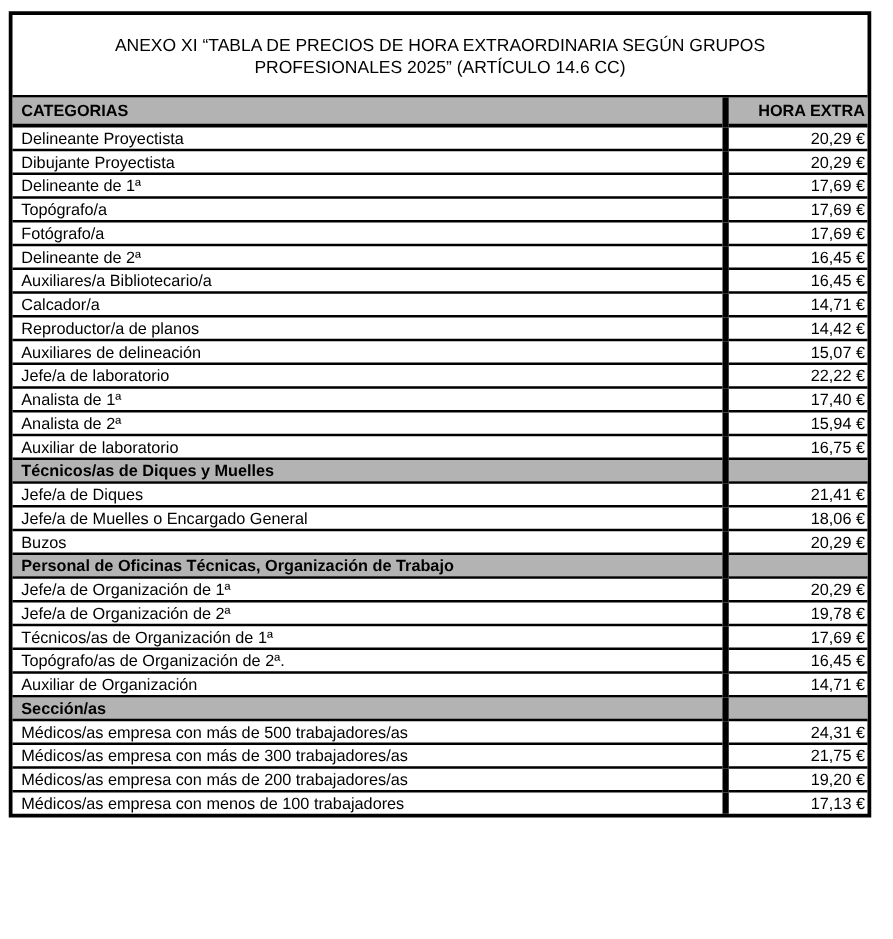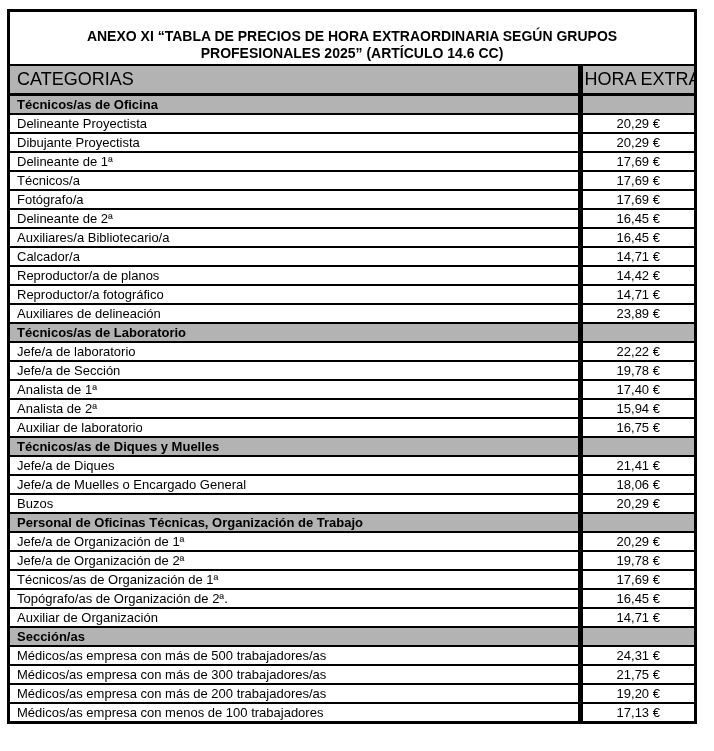--- a/index.html
+++ b/index.html
@@ -20,36 +20,36 @@
   }
   .doc{
     position:absolute;
     left:7px; top:9px;
     width:690px;
     border:3px solid var(--border-c);
     background:#fff;
   }
   .title{
     text-align:center;
-    font-weight:bold;
+    font-weight:normal;
     font-size:14px;
     line-height:17px;
-    padding:16px 40px 2px 40px;
+    padding:16px 40px 14px 40px;
     border-bottom:2px solid var(--border-c);
   }
   table.price-table{
     width:100%;
     border-collapse:collapse;
     table-layout:fixed;
   }
   col.col-price{ width:114px; }
   th{
     background:var(--header-bg);
-    font-weight:normal;
-    font-size:18px;
+    font-weight:bold;
+    font-size:13px;
     text-align:left;
     height:15px;
     padding:3px 7px;
     border-bottom:3px solid var(--border-c);
     white-space:nowrap;
     overflow:hidden;
   }
   th.price-h{
     text-align:right;
     border-left:5px solid var(--border-c);
@@ -59,21 +59,21 @@
     border-top:2px solid var(--border-c);
     font-size:13px;
     height:17px;
     line-height:17px;
     padding:0 7px;
     white-space:nowrap;
     overflow:hidden;
   }
   td.price-cell{
     border-left:5px solid var(--border-c);
-    text-align:center;
+    text-align:right;
     padding:0 2px;
   }
   tr.section-row td{
     background:var(--header-bg);
     font-weight:bold;
   }
 </style>
 </head>
 <body>
 
@@ -87,38 +87,34 @@
       <col class="col-cat">
       <col class="col-price">
     </colgroup>
     <thead>
       <tr>
         <th class="cat-h">CATEGORIAS</th>
         <th class="price-h">HORA EXTRA</th>
       </tr>
     </thead>
     <tbody>
-        <tr class="section-row">
-          <td class="cat-cell">Técnicos/as de Oficina</td>
-          <td class="price-cell"></td>
-        </tr>
         <tr>
           <td class="cat-cell">Delineante Proyectista</td>
           <td class="price-cell">20,29 €</td>
         </tr>
         <tr>
           <td class="cat-cell">Dibujante Proyectista</td>
           <td class="price-cell">20,29 €</td>
         </tr>
         <tr>
           <td class="cat-cell">Delineante de 1ª</td>
           <td class="price-cell">17,69 €</td>
         </tr>
         <tr>
-          <td class="cat-cell">Técnicos/a</td>
+          <td class="cat-cell">Topógrafo/a</td>
           <td class="price-cell">17,69 €</td>
         </tr>
         <tr>
           <td class="cat-cell">Fotógrafo/a</td>
           <td class="price-cell">17,69 €</td>
         </tr>
         <tr>
           <td class="cat-cell">Delineante de 2ª</td>
           <td class="price-cell">16,45 €</td>
         </tr>
@@ -128,38 +124,26 @@
         </tr>
         <tr>
           <td class="cat-cell">Calcador/a</td>
           <td class="price-cell">14,71 €</td>
         </tr>
         <tr>
           <td class="cat-cell">Reproductor/a de planos</td>
           <td class="price-cell">14,42 €</td>
         </tr>
         <tr>
-          <td class="cat-cell">Reproductor/a  fotográfico</td>
-          <td class="price-cell">14,71 €</td>
-        </tr>
-        <tr>
           <td class="cat-cell">Auxiliares de delineación</td>
-          <td class="price-cell">23,89 €</td>
-        </tr>
-        <tr class="section-row">
-          <td class="cat-cell">Técnicos/as de Laboratorio</td>
-          <td class="price-cell"></td>
+          <td class="price-cell">15,07 €</td>
         </tr>
         <tr>
           <td class="cat-cell">Jefe/a  de laboratorio</td>
           <td class="price-cell">22,22 €</td>
-        </tr>
-        <tr>
-          <td class="cat-cell">Jefe/a de Sección</td>
-          <td class="price-cell">19,78 €</td>
         </tr>
         <tr>
           <td class="cat-cell">Analista de 1ª</td>
           <td class="price-cell">17,40 €</td>
         </tr>
         <tr>
           <td class="cat-cell">Analista de 2ª</td>
           <td class="price-cell">15,94 €</td>
         </tr>
         <tr>

